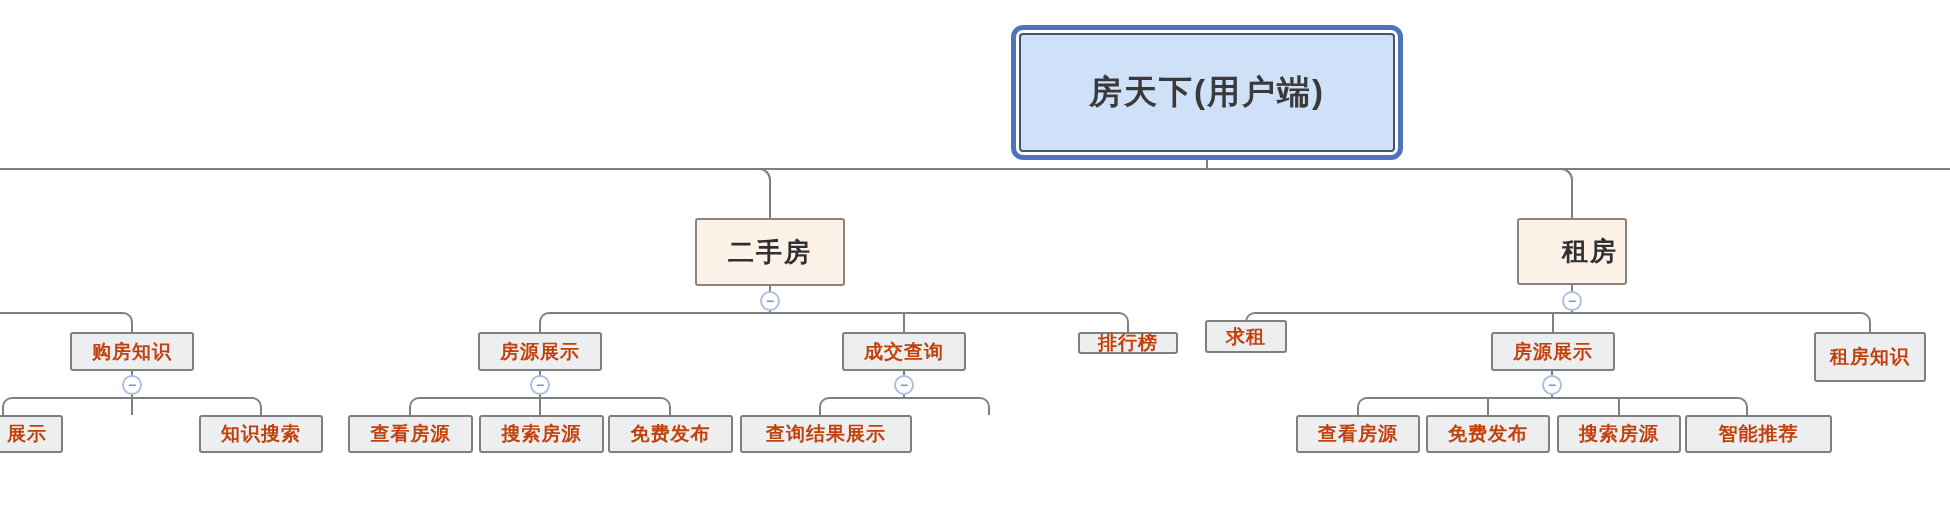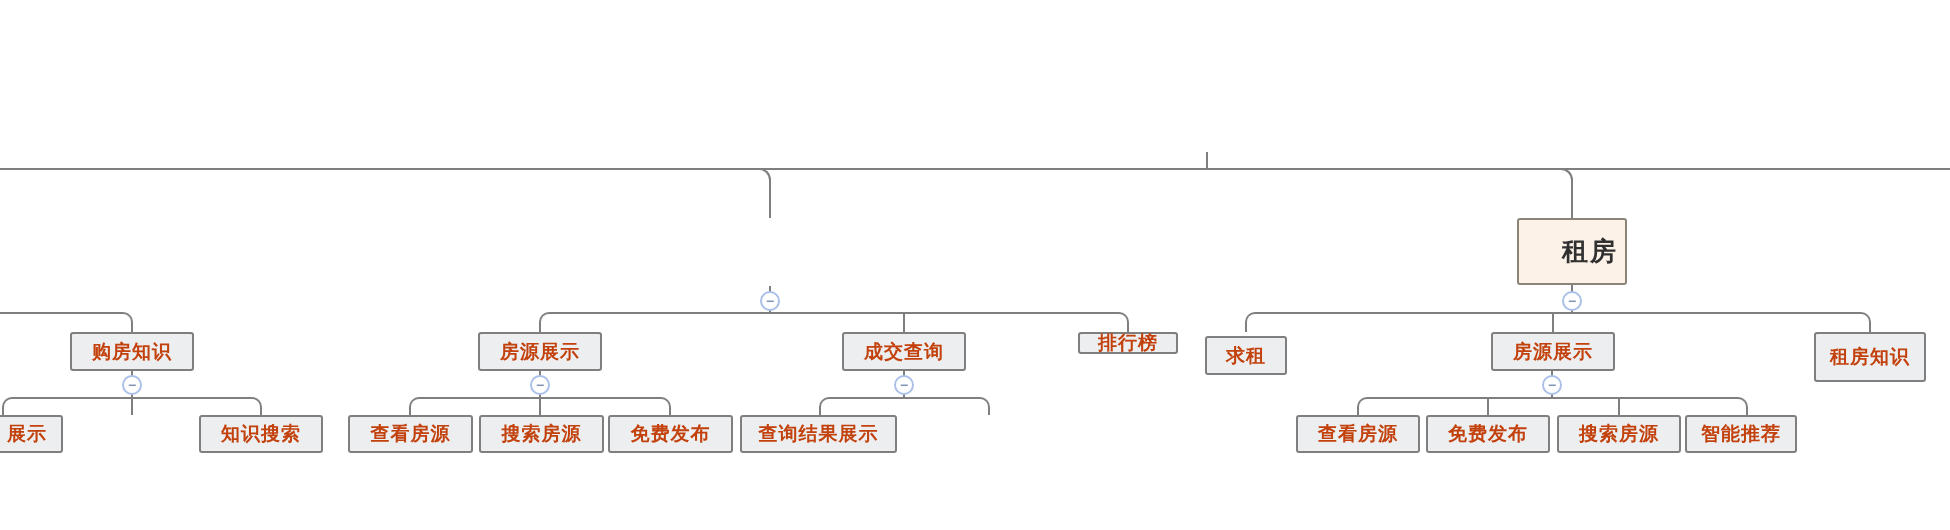--- a/index.html
+++ b/index.html
@@ -106,41 +106,45 @@
   <div class="vline" style="left:539px;top:371px;width:2px;height:44px;"></div>
 
   <div class="elbow elbow-both" style="left:819px;top:397px;width:171px;height:18px;"></div>
   <div class="vline" style="left:903px;top:371px;width:2px;height:28px;"></div>
 
   <div class="elbow elbow-both" style="left:1357px;top:397px;width:391px;height:18px;"></div>
   <div class="vline" style="left:1551px;top:371px;width:2px;height:28px;"></div>
   <div class="vline" style="left:1487px;top:398px;width:2px;height:17px;"></div>
   <div class="vline" style="left:1618px;top:398px;width:2px;height:17px;"></div>
 
+  <div class="root-outer" style="left:1011px;top:25px;width:392px;height:135px;">
+    <div class="root-inner">房天下(用户端)</div>
+  </div>
 
+  <div class="node branch" style="left:695px;top:218px;width:150px;height:68px;">二手房</div>
   <div class="node branch" style="left:1517px;top:218px;width:110px;height:67px;padding-left:36px;">租房</div>
 
   <div class="node topic" style="left:70px;top:332px;width:124px;height:39px;">购房知识</div>
   <div class="node topic" style="left:478px;top:332px;width:124px;height:39px;">房源展示</div>
   <div class="node topic" style="left:842px;top:332px;width:124px;height:39px;">成交查询</div>
   <div class="node topic" style="left:1078px;top:332px;width:100px;height:22px;">排行榜</div>
-  <div class="node topic" style="left:1205px;top:336px;width:82px;height:39px;">求租</div>
+  <div class="node topic" style="left:1205px;top:320px;width:82px;height:33px;">求租</div>
   <div class="node topic" style="left:1491px;top:332px;width:124px;height:39px;">房源展示</div>
   <div class="node topic" style="left:1814px;top:332px;width:112px;height:50px;">租房知识</div>
 
   <div class="node topic cut-left" style="left:-55px;top:415px;width:118px;height:38px;">展示</div>
   <div class="node topic" style="left:199px;top:415px;width:124px;height:38px;">知识搜索</div>
   <div class="node topic" style="left:348px;top:415px;width:125px;height:38px;">查看房源</div>
   <div class="node topic" style="left:479px;top:415px;width:125px;height:38px;">搜索房源</div>
   <div class="node topic" style="left:608px;top:415px;width:125px;height:38px;">免费发布</div>
-  <div class="node topic" style="left:740px;top:415px;width:157px;height:38px;">查询结果展示</div>
+  <div class="node topic" style="left:740px;top:415px;width:172px;height:38px;">查询结果展示</div>
   <div class="node topic" style="left:1296px;top:415px;width:124px;height:38px;">查看房源</div>
   <div class="node topic" style="left:1426px;top:415px;width:124px;height:38px;">免费发布</div>
   <div class="node topic" style="left:1557px;top:415px;width:124px;height:38px;">搜索房源</div>
-  <div class="node topic" style="left:1685px;top:415px;width:112px;height:38px;">智能推荐</div>
+  <div class="node topic" style="left:1685px;top:415px;width:147px;height:38px;">智能推荐</div>
 
   <div class="collapse" style="left:760px;top:291px;">−</div>
   <div class="collapse" style="left:1562px;top:291px;">−</div>
   <div class="collapse" style="left:122px;top:375px;">−</div>
   <div class="collapse" style="left:530px;top:375px;">−</div>
   <div class="collapse" style="left:894px;top:375px;">−</div>
   <div class="collapse" style="left:1542px;top:375px;">−</div>
 
 </div>
 

